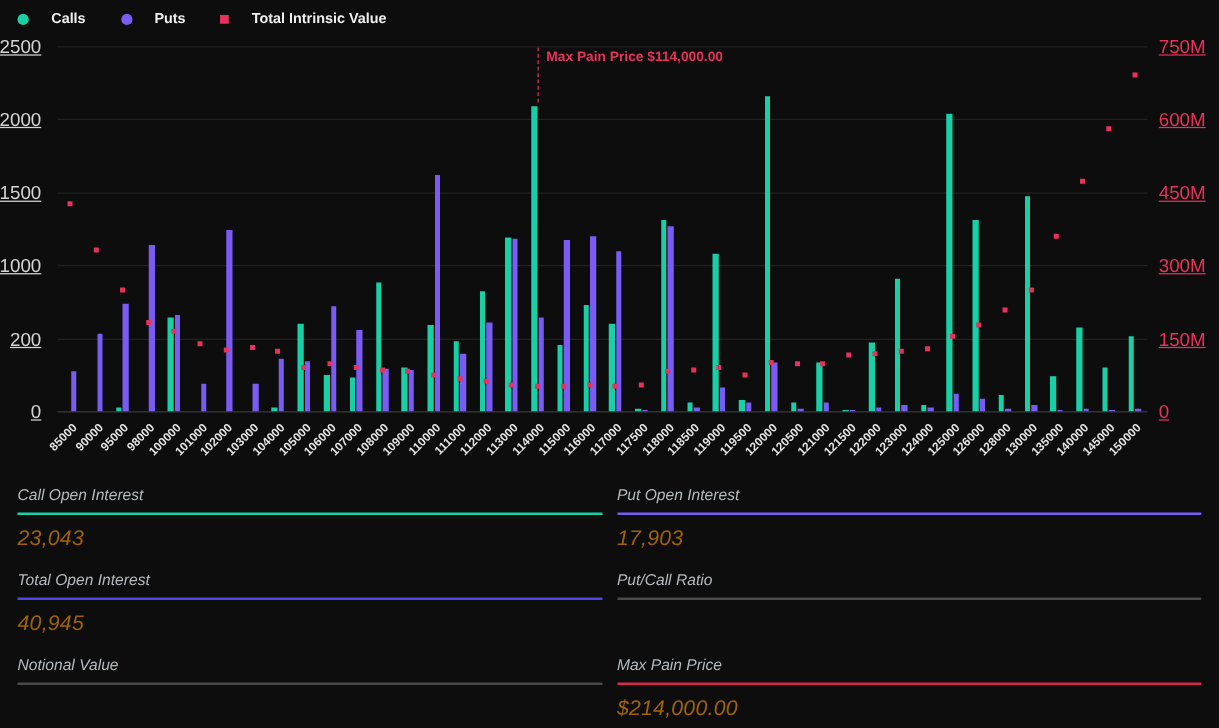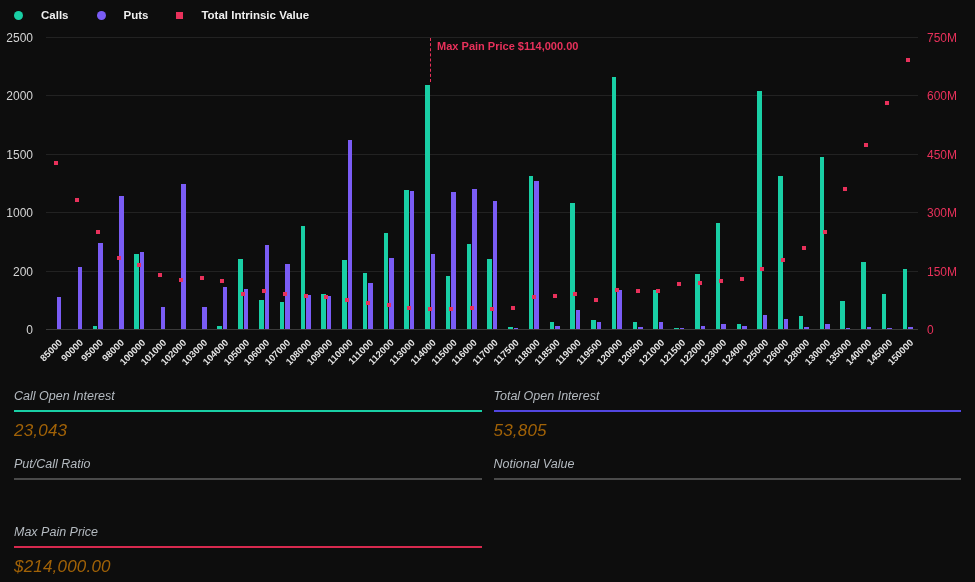--- a/index.html
+++ b/index.html
@@ -21,21 +21,21 @@
   
   .chart { position:absolute; left:0; top:28px; width:975px; height:350px; }
   .plot { position:absolute; left:46px; top:10px; width:872px; height:292px; }
   .y-left  { position:absolute; left:0;   top:10px; width:40px; height:292px; }
   .y-right { position:absolute; left:924px; top:10px; width:50px; height:292px; }
   .x-axis  { position:absolute; left:46px; top:304px; width:872px; height:46px; }
 
   .gridline { position:absolute; left:0; right:0; height:1px; background:#222; }
   .gridline.zero { background:#3a3a3a; }
 
-  .ytick { position:absolute; transform:translateY(50%); font-size:12px; white-space:nowrap; }
+  .ytick { position:absolute; transform:translateY(50%); font-size:15px; white-space:nowrap;text-decoration:underline; }
   .y-left  .ytick { right:7px; color:#d4d4d4; }
   .y-right .ytick { left:3px; color:var(--tiv); }
 
   .bar { position:absolute; bottom:1px; width:4.5px; }
   .bar.call { background:var(--calls); }
   .bar.put  { background:var(--puts); }
 
   .dot { position:absolute; width:4px; height:4px; background:var(--tiv); }
 
   .xlab {
@@ -268,23 +268,28 @@
     </div>
 </div>
 
 <div class="stats">
   <div class="stat">
     <div class="stat-label">Call Open Interest</div>
     <div class="stat-rule" style="background: rgb(25, 207, 165);"></div>
     <div class="stat-value">23,043</div>
   </div>
   <div class="stat">
+    <div class="stat-label">Put Open Interest</div>
+    <div class="stat-rule" style="background: rgb(122, 92, 245);"></div>
+    <div class="stat-value">17,903</div>
+  </div>
+  <div class="stat">
     <div class="stat-label">Total Open Interest</div>
     <div class="stat-rule" style="background: rgb(82, 70, 224);"></div>
-    <div class="stat-value">53,805</div>
+    <div class="stat-value">40,945</div>
   </div>
   <div class="stat">
     <div class="stat-label">Put/Call Ratio</div>
     <div class="stat-rule" style="background: rgb(74, 74, 74);"></div>
   </div>
   <div class="stat">
     <div class="stat-label">Notional Value</div>
     <div class="stat-rule" style="background: rgb(74, 74, 74);"></div>
   </div>
   <div class="stat">

